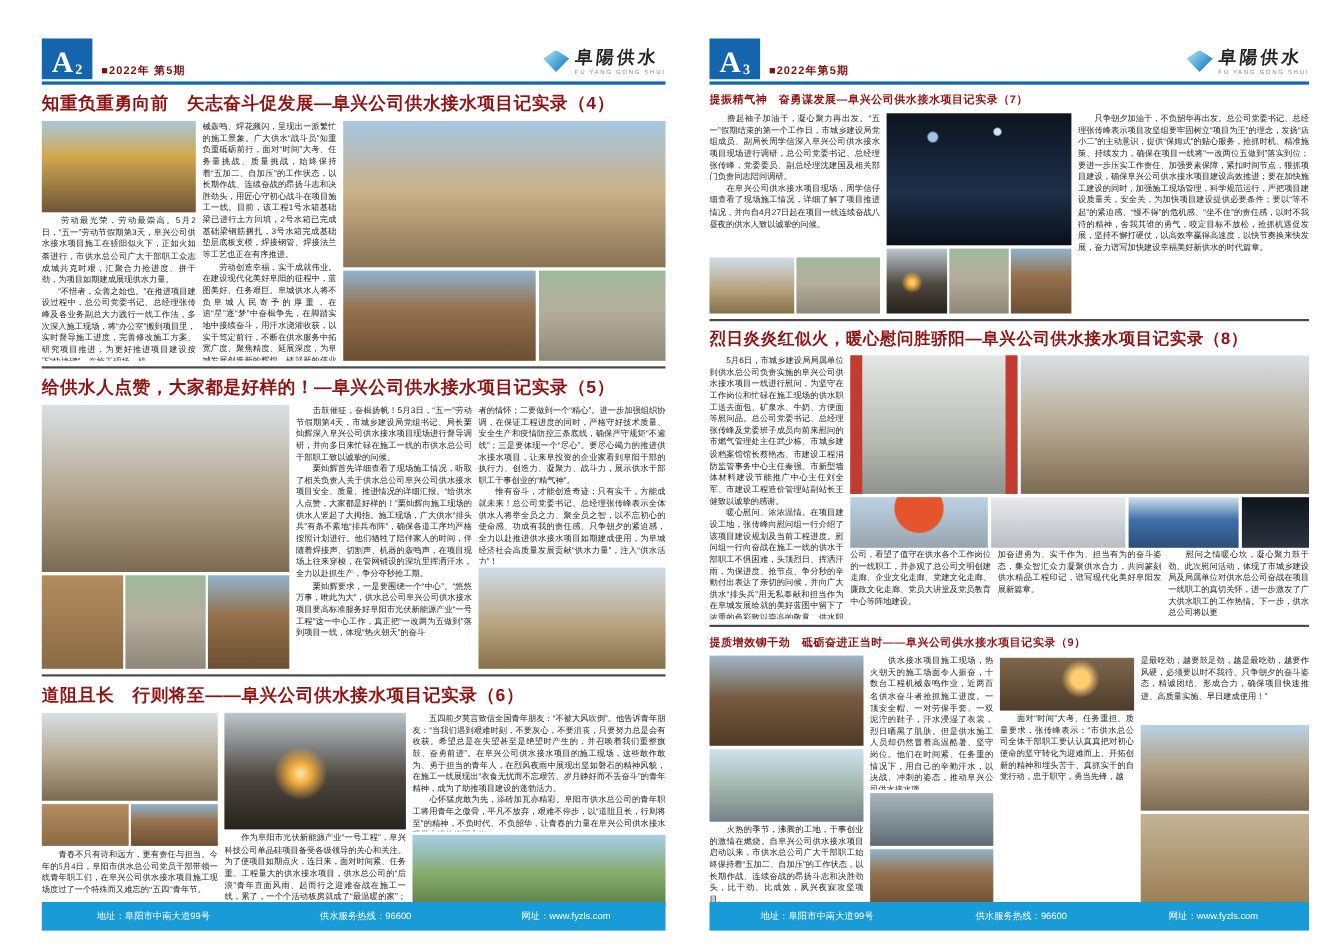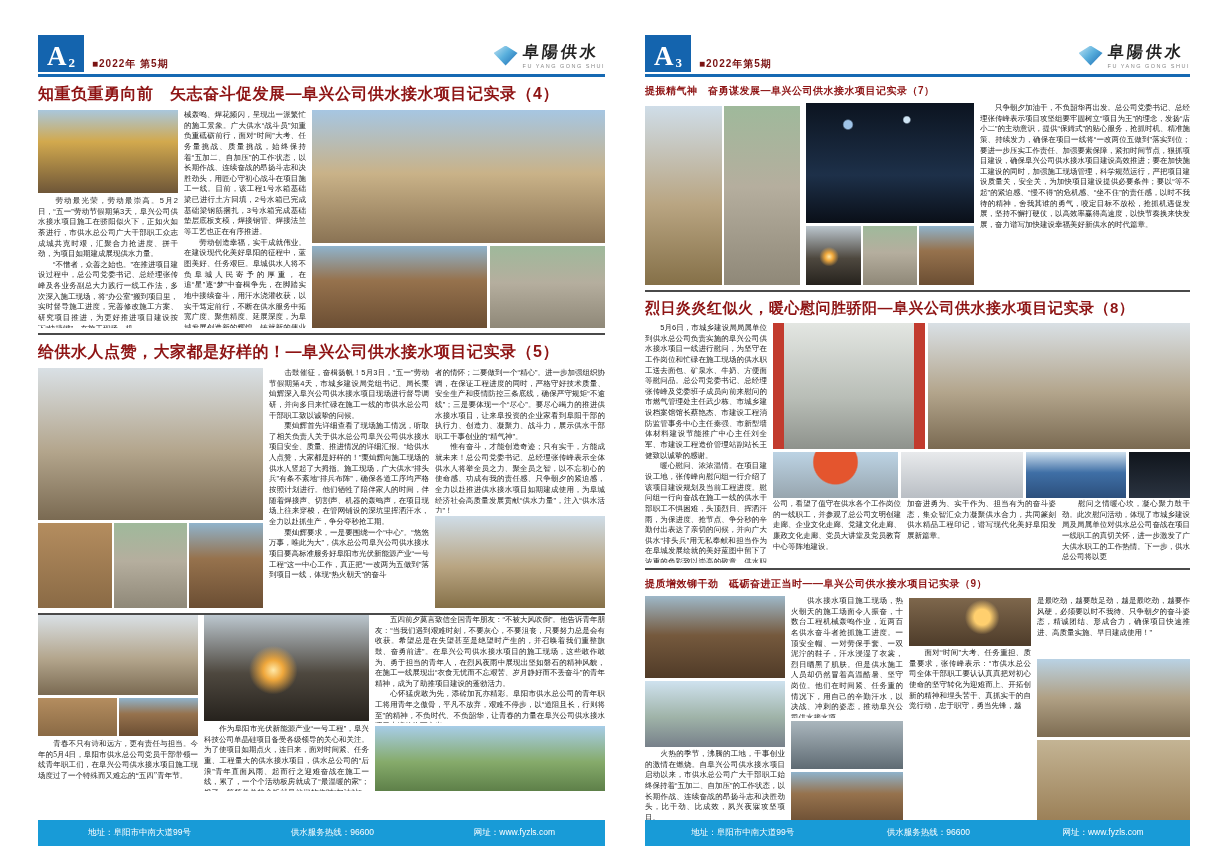--- a/index.html
+++ b/index.html
@@ -114,20 +114,21 @@
       <div class="col" style="flex:1">
         <div class="tcol" style="height:145px">者的情怀；二要做到一个“精心”。进一步加强组织协调，在保证工程进度的同时，严格守好技术质量、安全生产和疫情防控三条底线，确保严守规矩“不逾线”；三是要体现一个“尽心”。要尽心竭力的推进供水接水项目，让来阜投资的企业家看到阜阳干部的执行力、创造力、凝聚力、战斗力，展示供水干部职工干事创业的“精气神”。
 　　惟有奋斗，才能创造奇迹；只有实干，方能成就未来！总公司党委书记、总经理张传峰表示全体供水人将举全员之力、聚全员之智，以不忘初心的使命感、功成有我的责任感、只争朝夕的紧迫感，全力以赴推进供水接水项目如期建成使用，为阜城经济社会高质量发展贡献“供水力量”，注入“供水活力”！</div>
         <div class="ph ph-group2" style="flex:1;margin-top:3px"></div>
       </div>
     </div>
     <div class="sep"></div>
   </div>
 
   <div>
+    <div class="hl">道阻且长　行则将至——阜兴公司供水接水项目记实录（6）</div>
     <div class="row" style="height:176px">
       <div class="col" style="width:160px">
         <div class="ph ph-group" style="height:80px"></div>
         <div class="row" style="height:38px;gap:2px;margin-top:3px">
           <div class="ph ph-strip" style="flex:1;height:100%"></div>
           <div class="ph ph-trench" style="flex:1;height:100%"></div>
         </div>
         <div class="cap" style="flex:1;margin-top:3px">　　青春不只有诗和远方，更有责任与担当。今年的5月4日，阜阳市供水总公司党员干部带领一线青年职工们，在阜兴公司供水接水项目施工现场度过了一个特殊而又难忘的“五四”青年节。</div>
       </div>
       <div class="col" style="width:165px">
@@ -163,20 +164,22 @@
         <div class="logo-en">FU YANG GONG SHUI</div>
       </div>
     </div>
   </div>
   <div class="hrule"></div>
 
   <div>
     <div class="hl" style="font-size:10px">提振精气神　奋勇谋发展—阜兴公司供水接水项目记实录（7）</div>
     <div class="row" style="height:182px">
       <div class="col" style="width:155px">
+        <div class="tcol" style="height:128px">　　撸起袖子加油干，凝心聚力再出发。“五一”假期结束的第一个工作日，市城乡建设局党组成员、副局长周学信深入阜兴公司供水接水项目现场进行调研，总公司党委书记、总经理张传峰，党委委员、副总经理沈建国及相关部门负责同志陪同调研。
+　　在阜兴公司供水接水项目现场，周学信仔细查看了现场施工情况，详细了解了项目推进情况，并向自4月27日起在项目一线连续奋战八昼夜的供水人致以诚挚的问候。</div>
         <div class="row" style="flex:1;gap:2px;margin-top:3px">
           <div class="ph ph-group2" style="flex:1;height:100%"></div>
           <div class="ph ph-concrete" style="flex:1;height:100%"></div>
         </div>
       </div>
       <div class="col" style="width:168px">
         <div class="ph ph-night" style="height:120px"></div>
         <div class="row" style="flex:1;gap:2px;margin-top:3px">
           <div class="ph ph-weld" style="flex:1;height:100%"></div>
           <div class="ph ph-concrete" style="flex:1;height:100%"></div>

